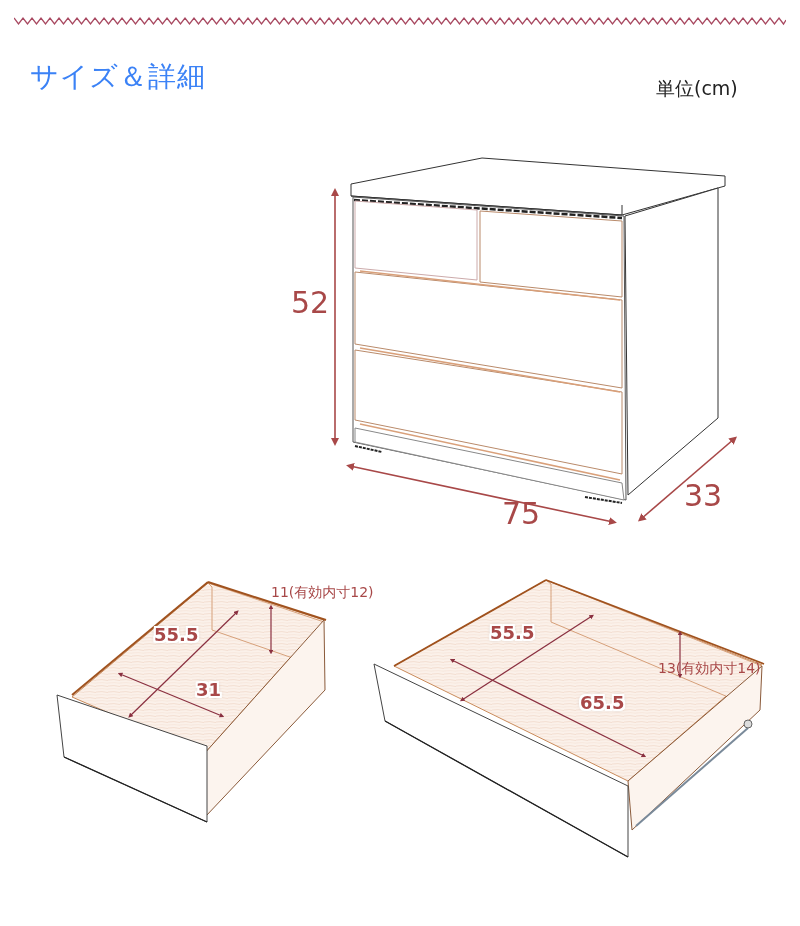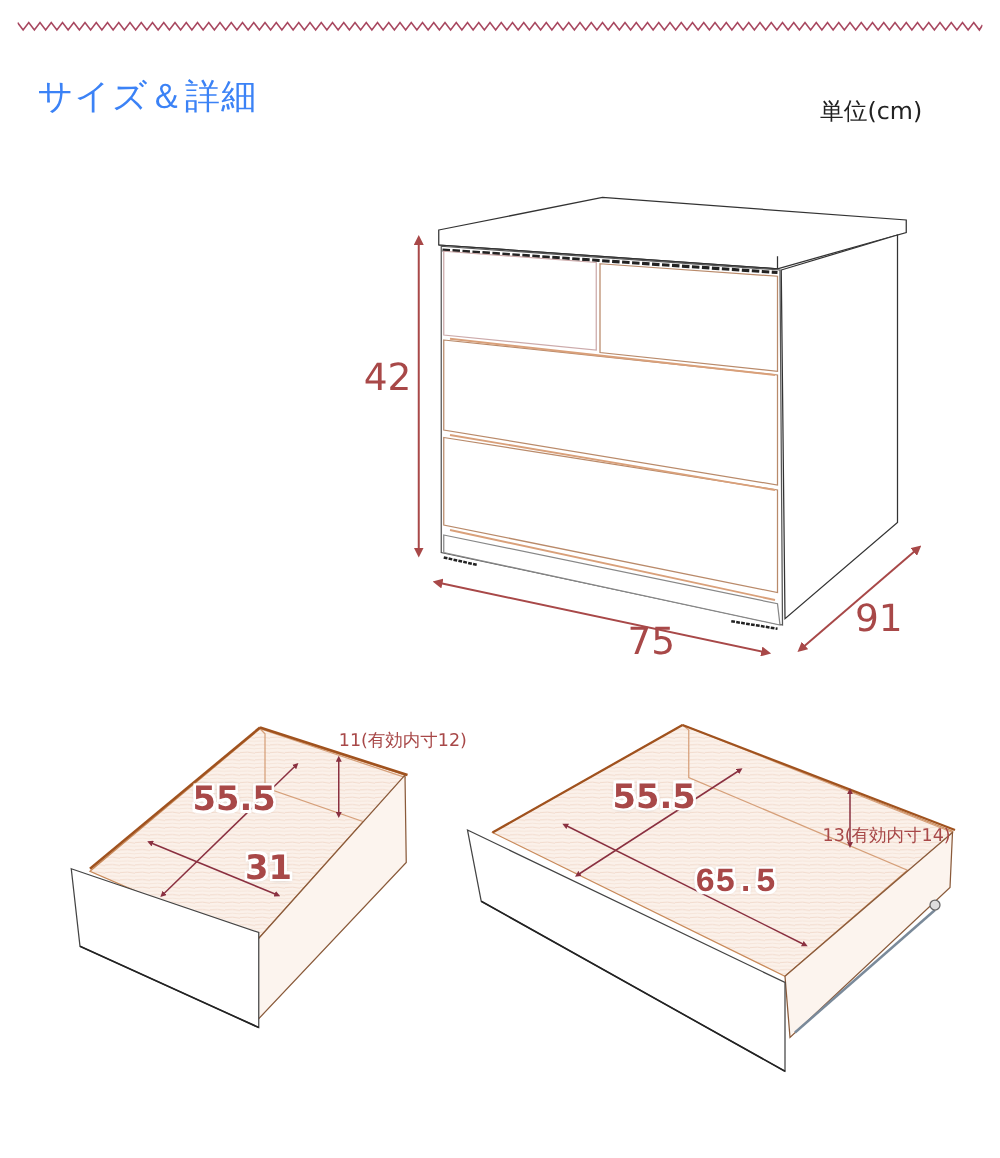--- a/index.html
+++ b/index.html
@@ -3,21 +3,21 @@
 <meta charset="utf-8">
 <style>
   html, body { margin: 0; padding: 0; background: #ffffff; }
   body { width: 800px; height: 926px; position: relative; overflow: hidden; font-family: "DejaVu Sans", sans-serif; }
   .wave { position: absolute; left: 14px; top: 14px; width: 772px; height: 14px; }
   .title { position: absolute; left: 30px; top: 58px; font-size: 28px; color: #3b82f6; letter-spacing: 1px; text-align: right; }
   .unit { position: absolute; left: 656px; top: 76px; font-size: 19px; color: #222; }
   .fig { position: absolute; left: 0; top: 0; }
   .dim { position: absolute; color: #a84848; font-family: "DejaVu Sans", sans-serif; }
   .dim-big { font-size: 30px; }
-  .dim-in { font-size: 27px; font-weight: bold; color: #a84848; text-shadow: -2px 0 #fff, 2px 0 #fff, 0 -2px #fff, 0 2px #fff, -2px -2px #fff, 2px 2px #fff, -2px 2px #fff, 2px -2px #fff, 0 0 4px #999; }
+  .dim-in { font-size: 18px; font-weight: bold; color: #a84848; text-shadow: -2px 0 #fff, 2px 0 #fff, 0 -2px #fff, 0 2px #fff, -2px -2px #fff, 2px 2px #fff, -2px 2px #fff, 2px -2px #fff, 0 0 4px #999; }
   .dim-note { font-size: 14px; text-align: center; }
 </style>
 </head>
 <body>
 
 <svg class="wave" viewBox="0 0 772 14" preserveAspectRatio="none">
   <polyline fill="none" stroke="#a84860" stroke-width="1.3" points="0,4 4.5,10 9,4 13.5,10 18,4 22.5,10 27,4 31.5,10 36,4 40.5,10 45,4 49.5,10 54,4 58.5,10 63,4 67.5,10 72,4 76.5,10 81,4 85.5,10 90,4 94.5,10 99,4 103.5,10 108,4 112.5,10 117,4 121.5,10 126,4 130.5,10 135,4 139.5,10 144,4 148.5,10 153,4 157.5,10 162,4 166.5,10 171,4 175.5,10 180,4 184.5,10 189,4 193.5,10 198,4 202.5,10 207,4 211.5,10 216,4 220.5,10 225,4 229.5,10 234,4 238.5,10 243,4 247.5,10 252,4 256.5,10 261,4 265.5,10 270,4 274.5,10 279,4 283.5,10 288,4 292.5,10 297,4 301.5,10 306,4 310.5,10 315,4 319.5,10 324,4 328.5,10 333,4 337.5,10 342,4 346.5,10 351,4 355.5,10 360,4 364.5,10 369,4 373.5,10 378,4 382.5,10 387,4 391.5,10 396,4 400.5,10 405,4 409.5,10 414,4 418.5,10 423,4 427.5,10 432,4 436.5,10 441,4 445.5,10 450,4 454.5,10 459,4 463.5,10 468,4 472.5,10 477,4 481.5,10 486,4 490.5,10 495,4 499.5,10 504,4 508.5,10 513,4 517.5,10 522,4 526.5,10 531,4 535.5,10 540,4 544.5,10 549,4 553.5,10 558,4 562.5,10 567,4 571.5,10 576,4 580.5,10 585,4 589.5,10 594,4 598.5,10 603,4 607.5,10 612,4 616.5,10 621,4 625.5,10 630,4 634.5,10 639,4 643.5,10 648,4 652.5,10 657,4 661.5,10 666,4 670.5,10 675,4 679.5,10 684,4 688.5,10 693,4 697.5,10 702,4 706.5,10 711,4 715.5,10 720,4 724.5,10 729,4 733.5,10 738,4 742.5,10 747,4 751.5,10 756,4 760.5,10 765,4 769.5,10 772,6"></polyline>
 </svg>
 
 <div class="title">サイズ＆詳細</div>
@@ -66,23 +66,23 @@
     <line x1="585" y1="497" x2="622" y2="503" stroke="#222" stroke-width="2" stroke-dasharray="3,1"></line>
   </g>
 
   <g stroke="#a84848" stroke-width="1.6" fill="none">
     <line x1="335" y1="192" x2="335" y2="442" marker-start="url(#arr)" marker-end="url(#arr)"></line>
     <line x1="350" y1="466" x2="613" y2="522" marker-start="url(#arr)" marker-end="url(#arr)"></line>
     <line x1="641" y1="519" x2="734" y2="439" marker-start="url(#arr)" marker-end="url(#arr)"></line>
   </g>
 </svg>
 
-<div class="dim dim-big" style="left:291px; top:285px;">42</div>
+<div class="dim dim-big" style="left:291px; top:285px;">52</div>
 <div class="dim dim-big" style="left:470px; top:496px;margin-left:32px;">75</div>
-<div class="dim dim-big" style="left:684px; top:478px;">91</div>
+<div class="dim dim-big" style="left:684px; top:478px;">33</div>
 
 <svg class="fig" width="800" height="926" viewBox="0 0 800 926">
   <g stroke-width="1">
 
     <polygon points="72,697 208,583 324,620 204,754" fill="url(#wood)" stroke="#c98a5a"></polygon>
 
     <polygon points="208,583 212,587 212,630 310,664 324,622" fill="url(#wood)" stroke="#d6a07a"></polygon>
 
     <polygon points="204,754 324,620 325,690 206,816" fill="#fcf4ee" stroke="#8a5a3a"></polygon>
 
@@ -121,14 +121,14 @@
     <line x1="385" y1="721" x2="628" y2="857" stroke="#222" stroke-width="1.3"></line>
   </g>
   <g stroke="#8a3040" stroke-width="1.2" fill="none">
     <line x1="462" y1="700" x2="592" y2="616" marker-start="url(#arrs)" marker-end="url(#arrs)"></line>
     <line x1="452" y1="660" x2="644" y2="756" marker-start="url(#arrs)" marker-end="url(#arrs)"></line>
     <line x1="680" y1="633" x2="680" y2="676" marker-start="url(#arrs)" marker-end="url(#arrs)"></line>
   </g>
 </svg>
 
 <div class="dim dim-in" style="left:490px; top:622px;">55.5</div>
-<div class="dim dim-in" style="left:556px; top:692px;font-family:Liberation Mono, monospace;">65.5</div>
+<div class="dim dim-in" style="left:580px; top:692px;">65.5</div>
 <div class="dim dim-note" style="left:658px; top:614px;margin-top:46px;">13(有効内寸14)</div>
 
 </body></html>

